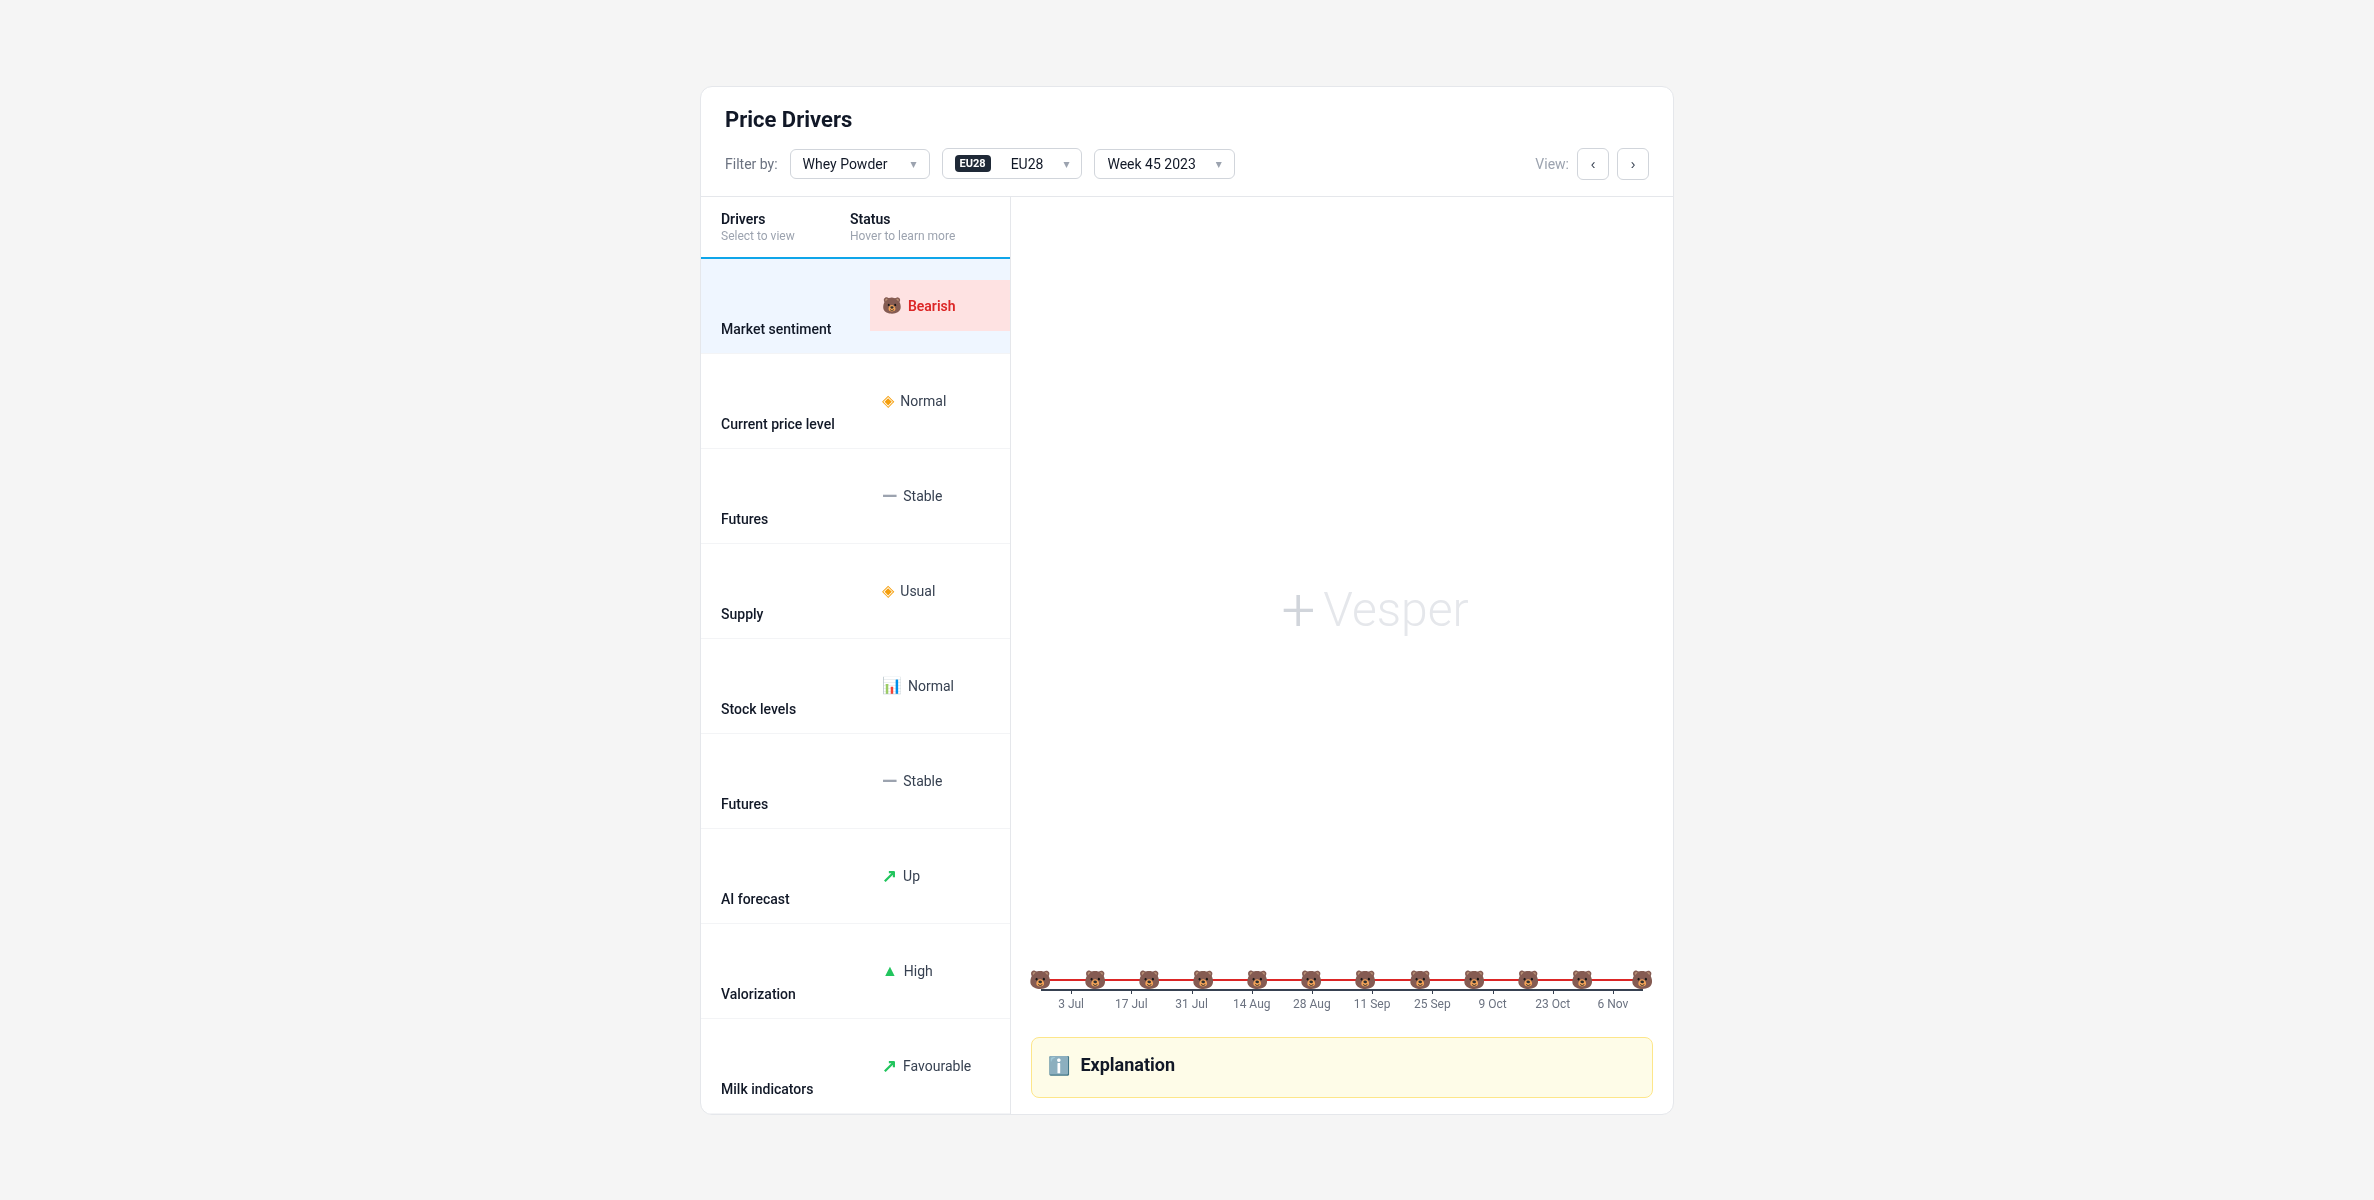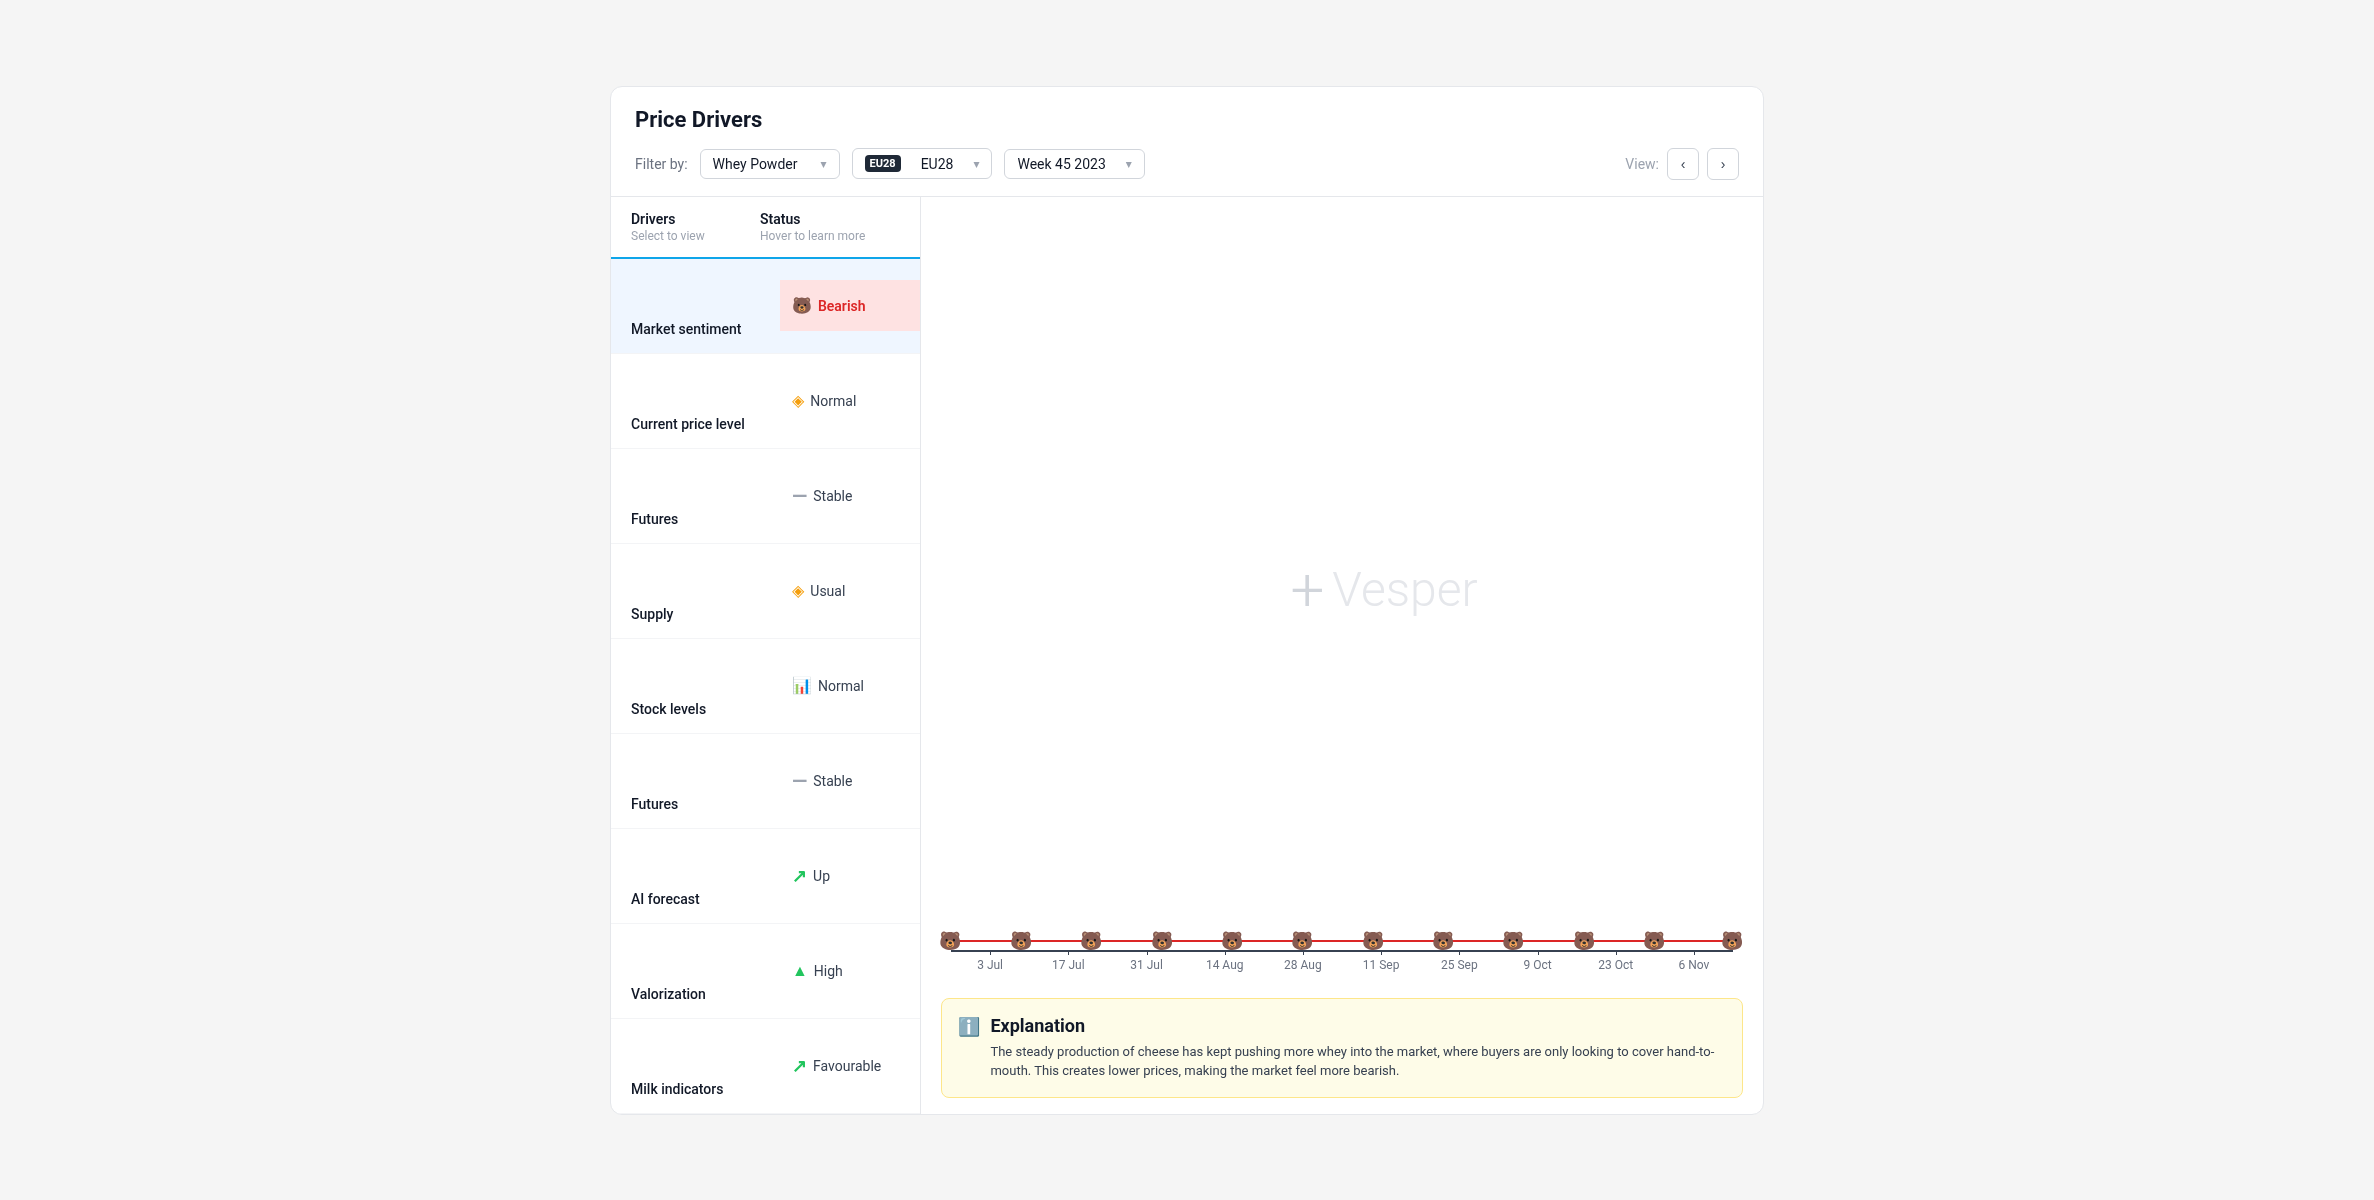--- a/index.html
+++ b/index.html
@@ -9,21 +9,21 @@
       display: flex;
       align-items: center;
       justify-content: center;
       min-height: 100vh;
       padding: 20px;
     }
     .container {
       background: #fff;
       border-radius: 12px;
       border: 1px solid #e5e7eb;
-      width: 1154px;
+      width: 974px;
       min-height: 780px;
       overflow: hidden;
     }
     .header {
       padding: 20px 24px 16px;
       border-bottom: 1px solid #e5e7eb;
     }
     .page-title {
       font-size: 22px;
       font-weight: 700;
@@ -411,19 +411,18 @@
             <div class="x-tick">23 Oct</div>
             <div class="x-tick">6 Nov</div>
           </div>
         </div>
       </div>
 
       <div class="explanation-box">
         <span class="explanation-icon">ℹ️</span>
         <div>
           <div class="explanation-title">Explanation</div>
-          <div class="explanation-text">The steady production of cheese has kept pushing more whey into the market, where buyers are only looking to cover hand-to-mouth. This creates lower prices, making the market feel more bearish.</div>
         </div>
       </div>
     </div>
 
   </div>
 </div>
 
 </body></html>

